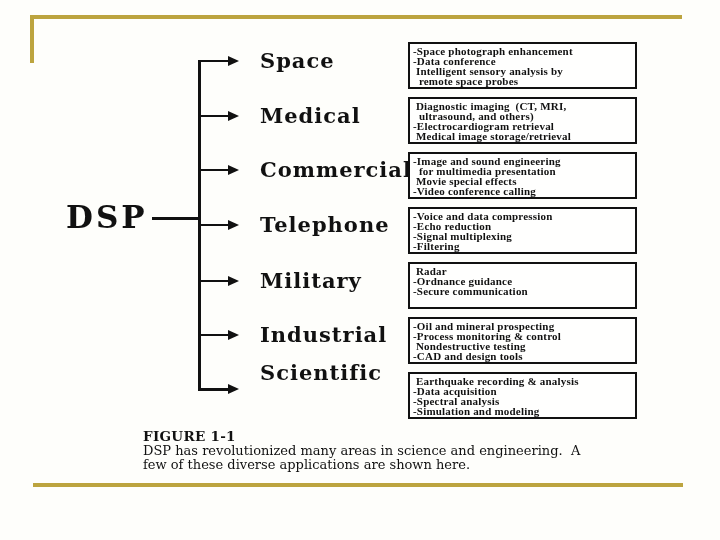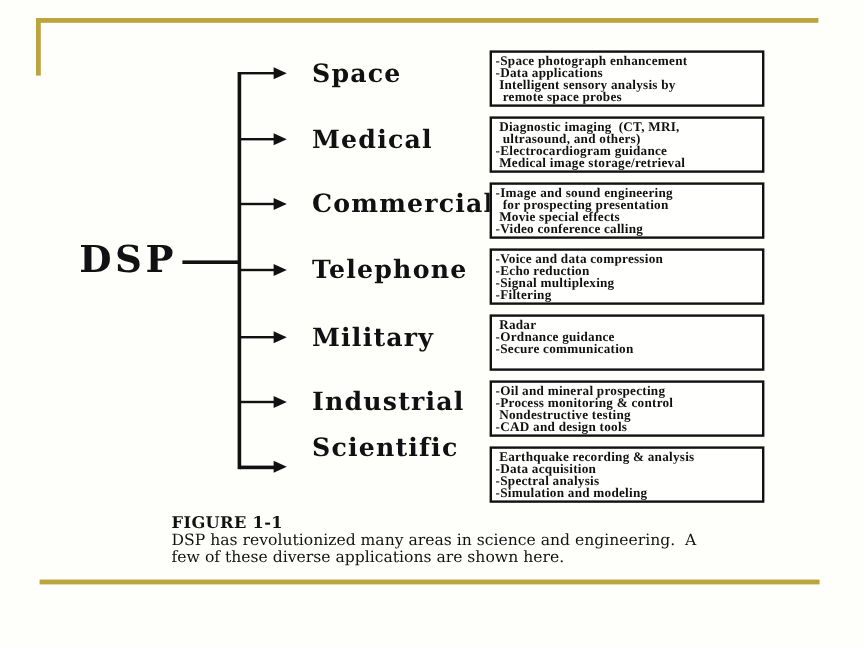--- a/index.html
+++ b/index.html
@@ -48,41 +48,41 @@
 
   <div class="dsp">DSP</div>
   <div class="dsp-connector"></div>
   <div class="trunk"></div>
 
   <div class="arrow" style="top:60px"></div>
   <div class="arrowhead" style="top:56px"></div>
   <div class="cat" style="top:48px">Space</div>
   <div class="box" style="top:42px">
     <div class="ln">-Space photograph enhancement</div>
-    <div class="ln">-Data applications</div>
+    <div class="ln">-Data conference</div>
     <div class="ln"> Intelligent sensory analysis by</div>
     <div class="ln">  remote space probes</div>
   </div>
 
   <div class="arrow" style="top:115px"></div>
   <div class="arrowhead" style="top:111px"></div>
   <div class="cat" style="top:103px">Medical</div>
   <div class="box" style="top:97px">
     <div class="ln"> Diagnostic imaging  (CT, MRI,</div>
     <div class="ln">  ultrasound, and others)</div>
-    <div class="ln">-Electrocardiogram guidance</div>
+    <div class="ln">-Electrocardiogram retrieval</div>
     <div class="ln"> Medical image storage/retrieval</div>
   </div>
 
   <div class="arrow" style="top:169px"></div>
   <div class="arrowhead" style="top:165px"></div>
   <div class="cat" style="top:157px">Commercial</div>
   <div class="box" style="top:152px">
     <div class="ln">-Image and sound engineering</div>
-    <div class="ln">  for prospecting presentation</div>
+    <div class="ln">  for multimedia presentation</div>
     <div class="ln"> Movie special effects</div>
     <div class="ln">-Video conference calling</div>
   </div>
 
   <div class="arrow" style="top:224px"></div>
   <div class="arrowhead" style="top:220px"></div>
   <div class="cat" style="top:212px">Telephone</div>
   <div class="box" style="top:207px">
     <div class="ln">-Voice and data compression</div>
     <div class="ln">-Echo reduction</div>

